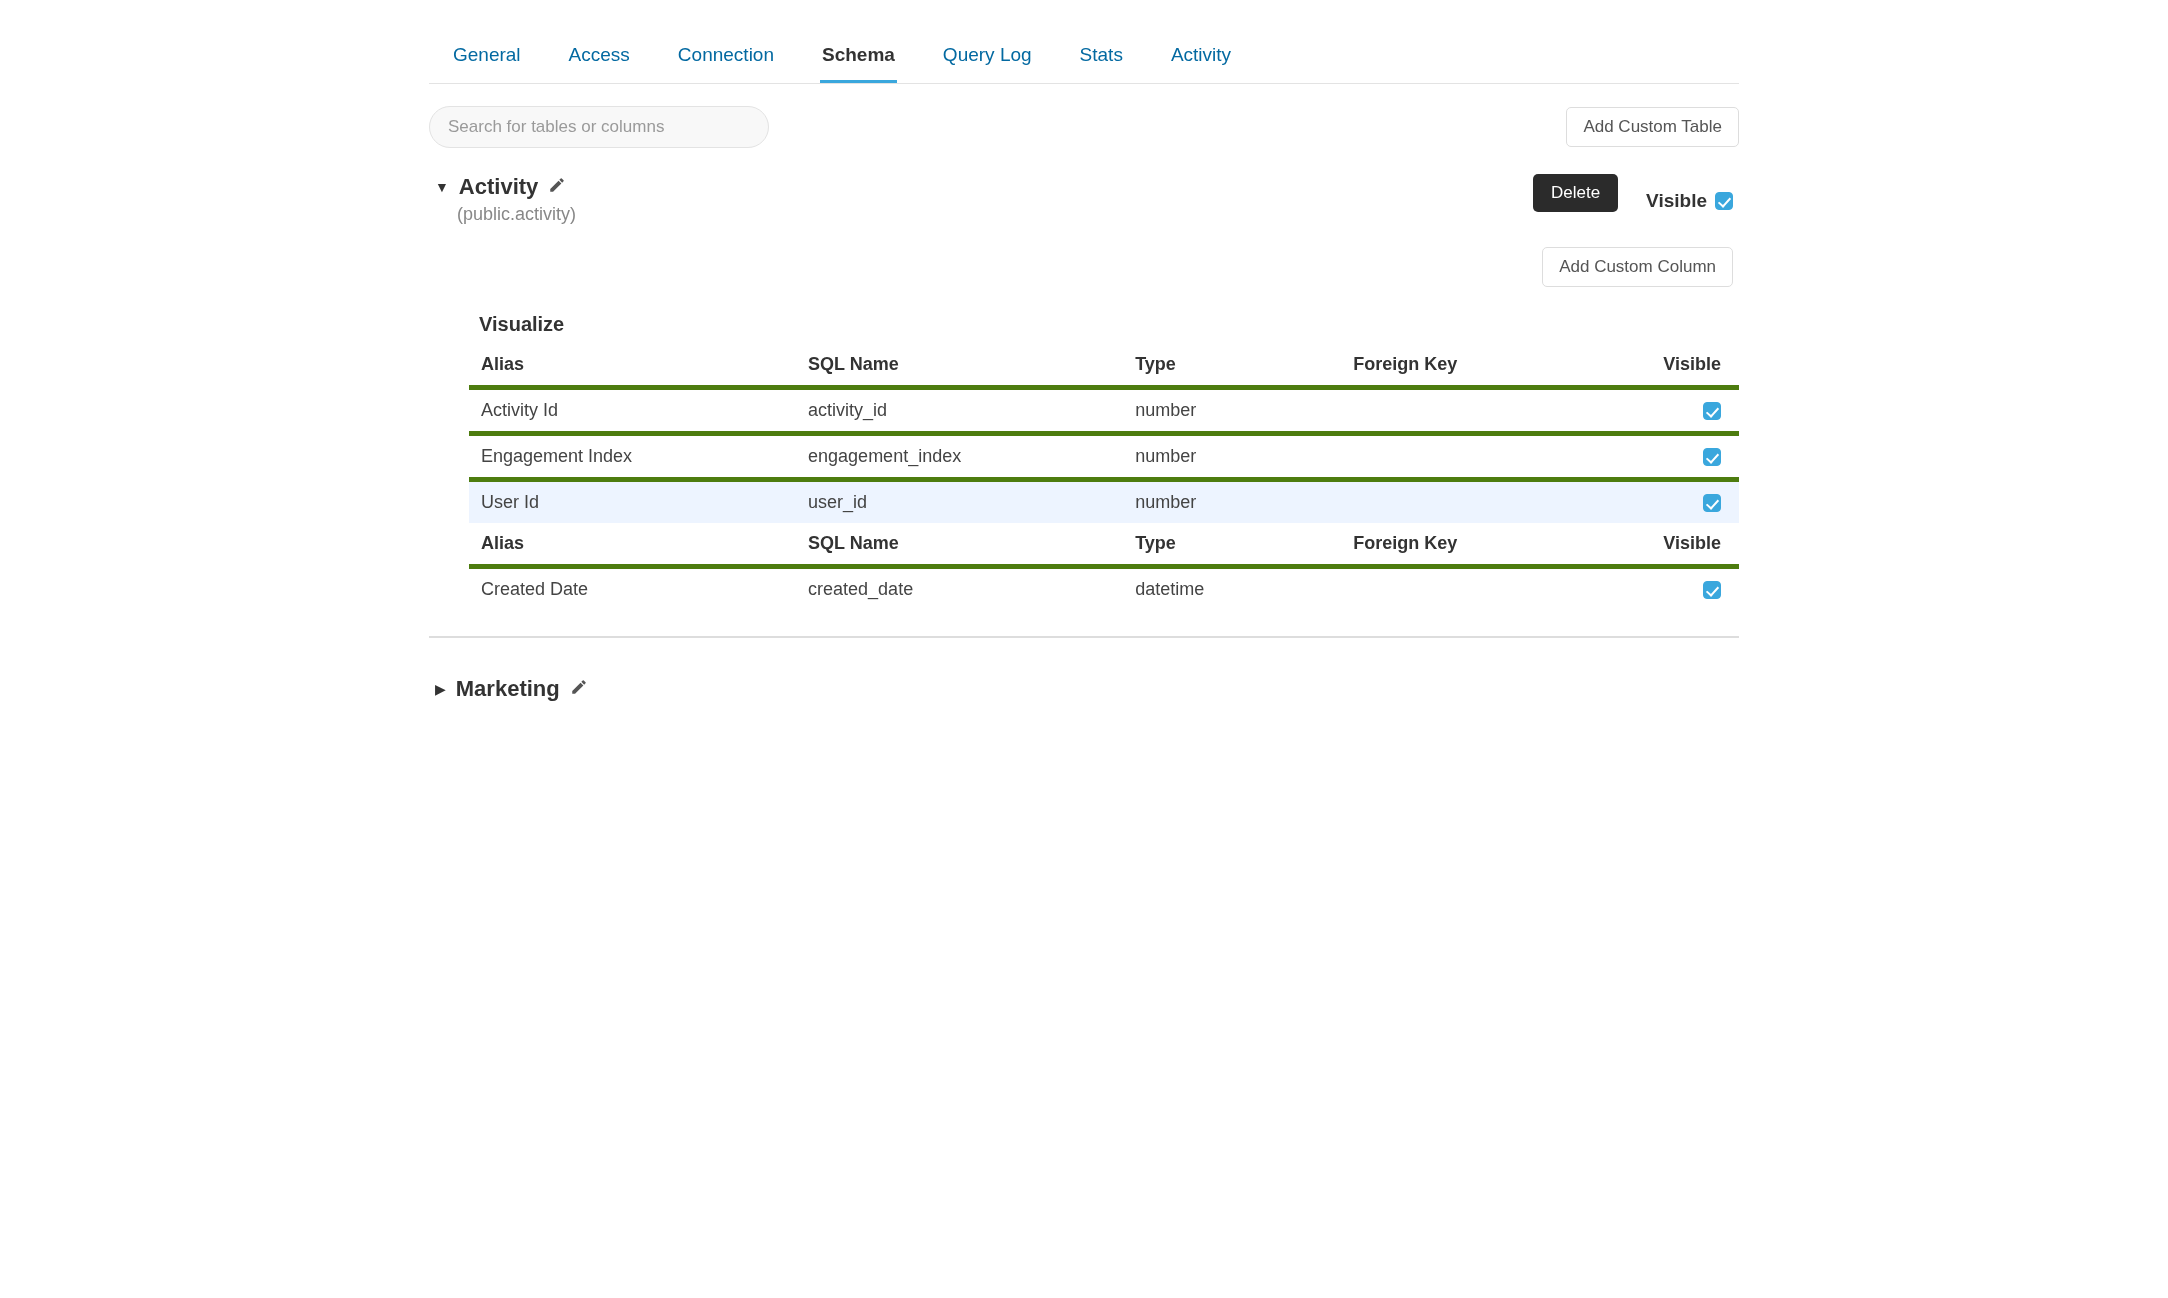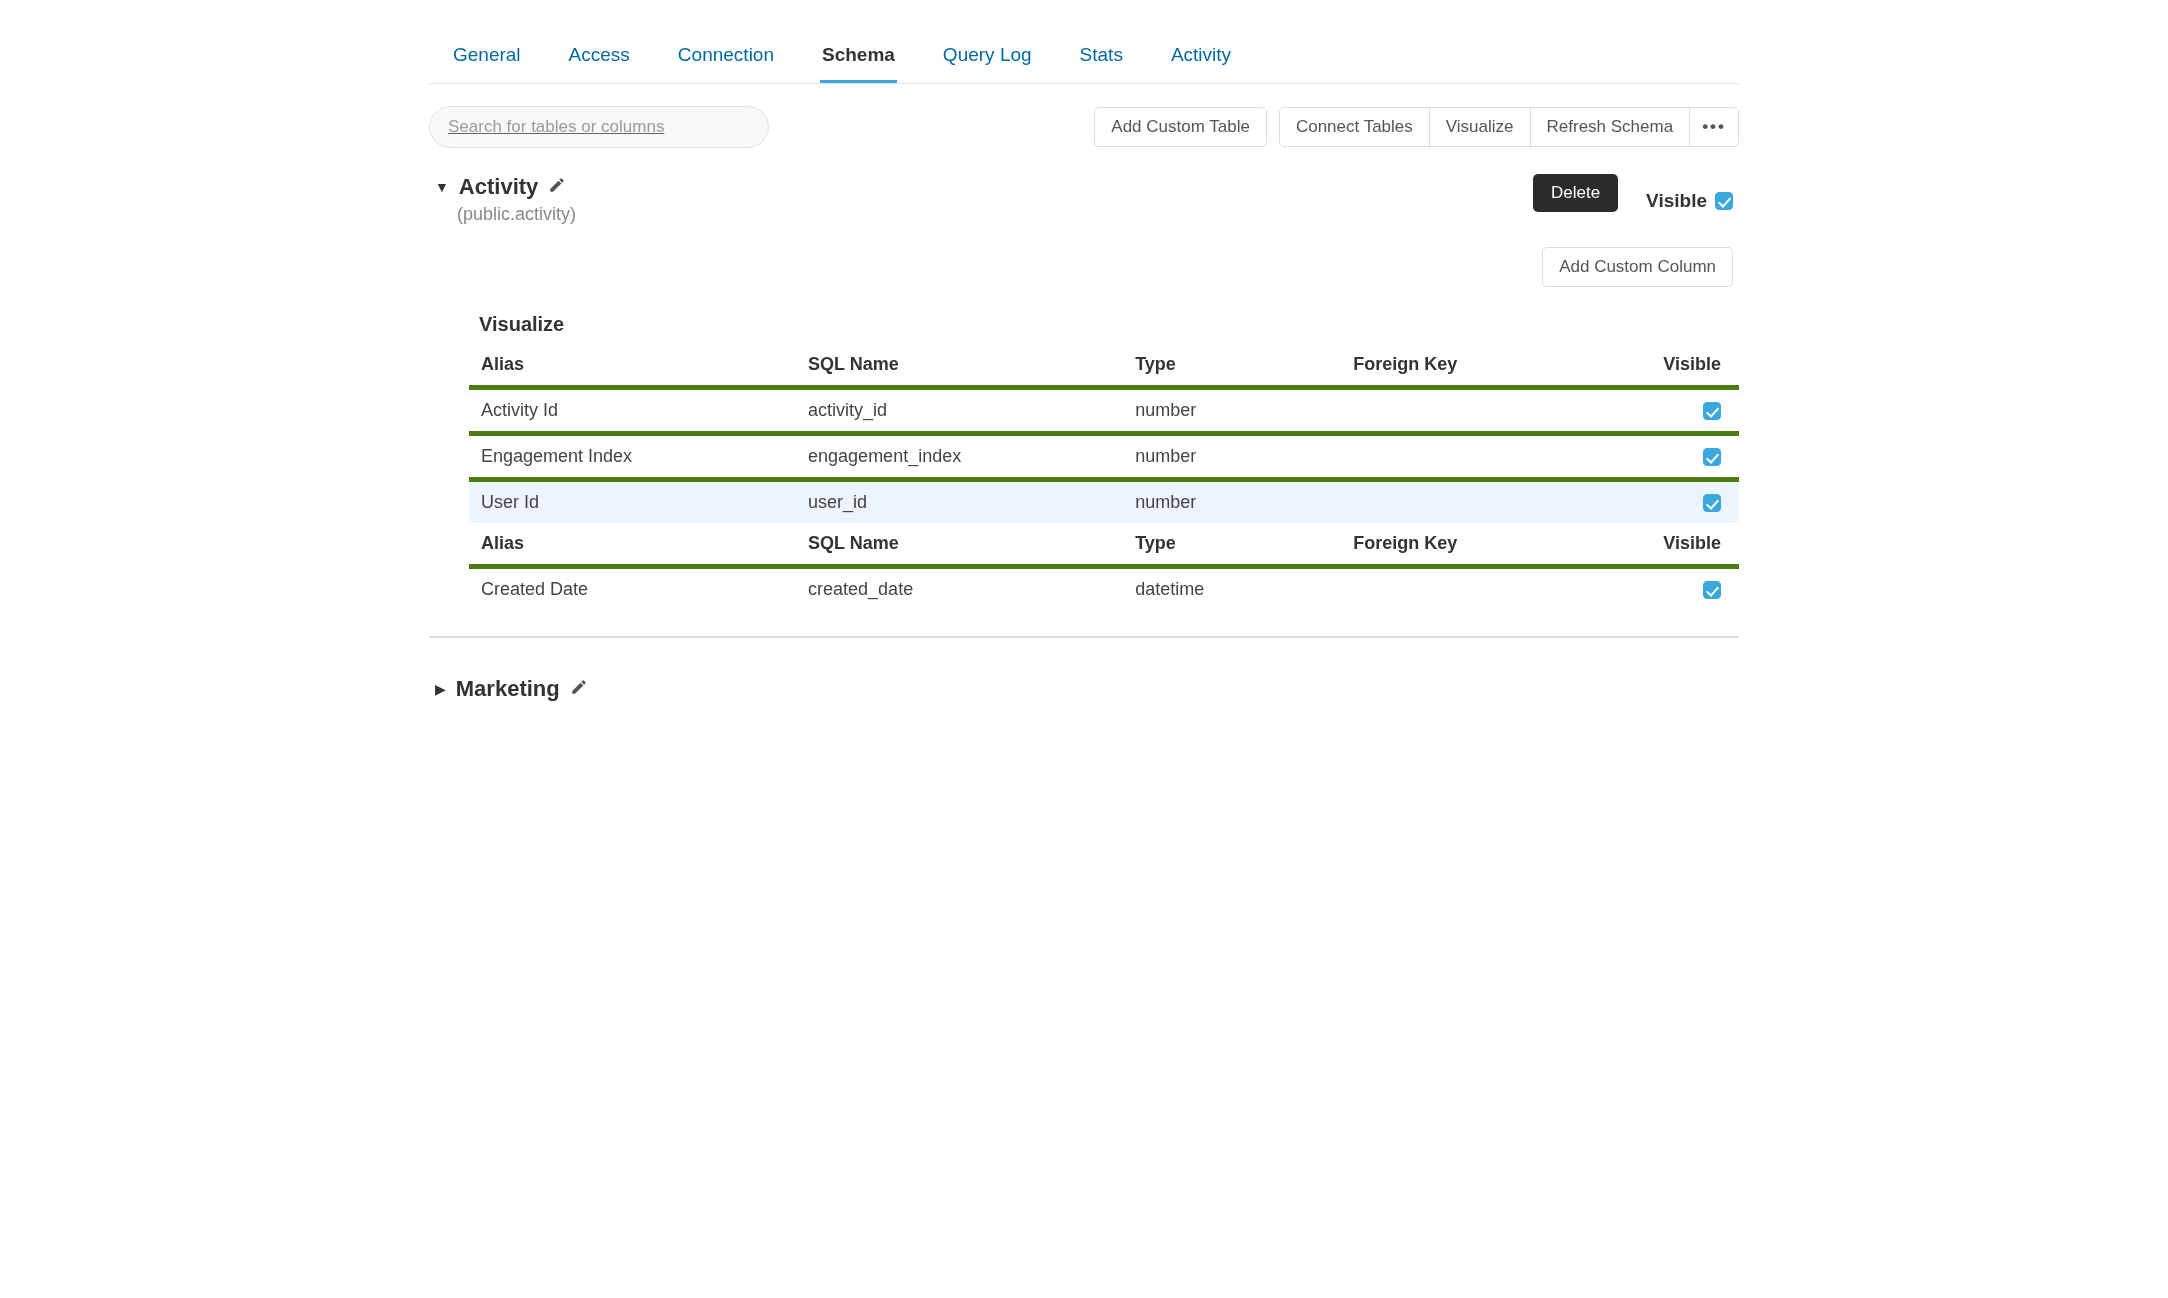--- a/index.html
+++ b/index.html
@@ -77,21 +77,20 @@
   }
   .search {
     border: 1px solid #e3e3e3;
     background: #f8f8f8;
     border-radius: 22px;
     height: 42px;
     width: 340px;
     padding: 0 18px;
     font-size: 17px;
     color: #666;
-    text-decoration: underline;
   }
   .search::placeholder { color: #9a9a9a; }
   .btn-group { display: flex; gap: 12px; align-items: stretch; }
   .btn-secondary {
     background: #fff;
     color: #555;
     border: 1px solid #ddd;
     border-radius: 5px;
     padding: 9px 16px;
     font-size: 17px;
@@ -176,28 +175,20 @@
     <div class="tab active">Schema</div>
     <div class="tab">Query Log</div>
     <div class="tab">Stats</div>
     <div class="tab">Activity</div>
   </div>
 
   <div class="toolbar">
     <input class="search" type="text" placeholder="Search for tables or columns" style="">
     <div class="btn-group">
       <button class="btn-secondary">Add Custom Table</button>
-      <div class="joined">
-        <button class="btn-secondary">Connect Tables</button>
-        <button class="btn-secondary">Visualize</button>
-        <button class="btn-secondary">Refresh Schema</button>
-        <button class="btn-secondary btn-more">
-          <span class="dots">•••</span>
-        </button>
-      </div>
     </div>
   </div>
 
   <div class="table-section">
     <div class="table-header-row">
       <div class="table-name-wrap">
         <div class="table-name-line">
           <span class="caret">▼</span>
           <span class="table-name">Activity</span>
           <span class="edit-icon pencil">

